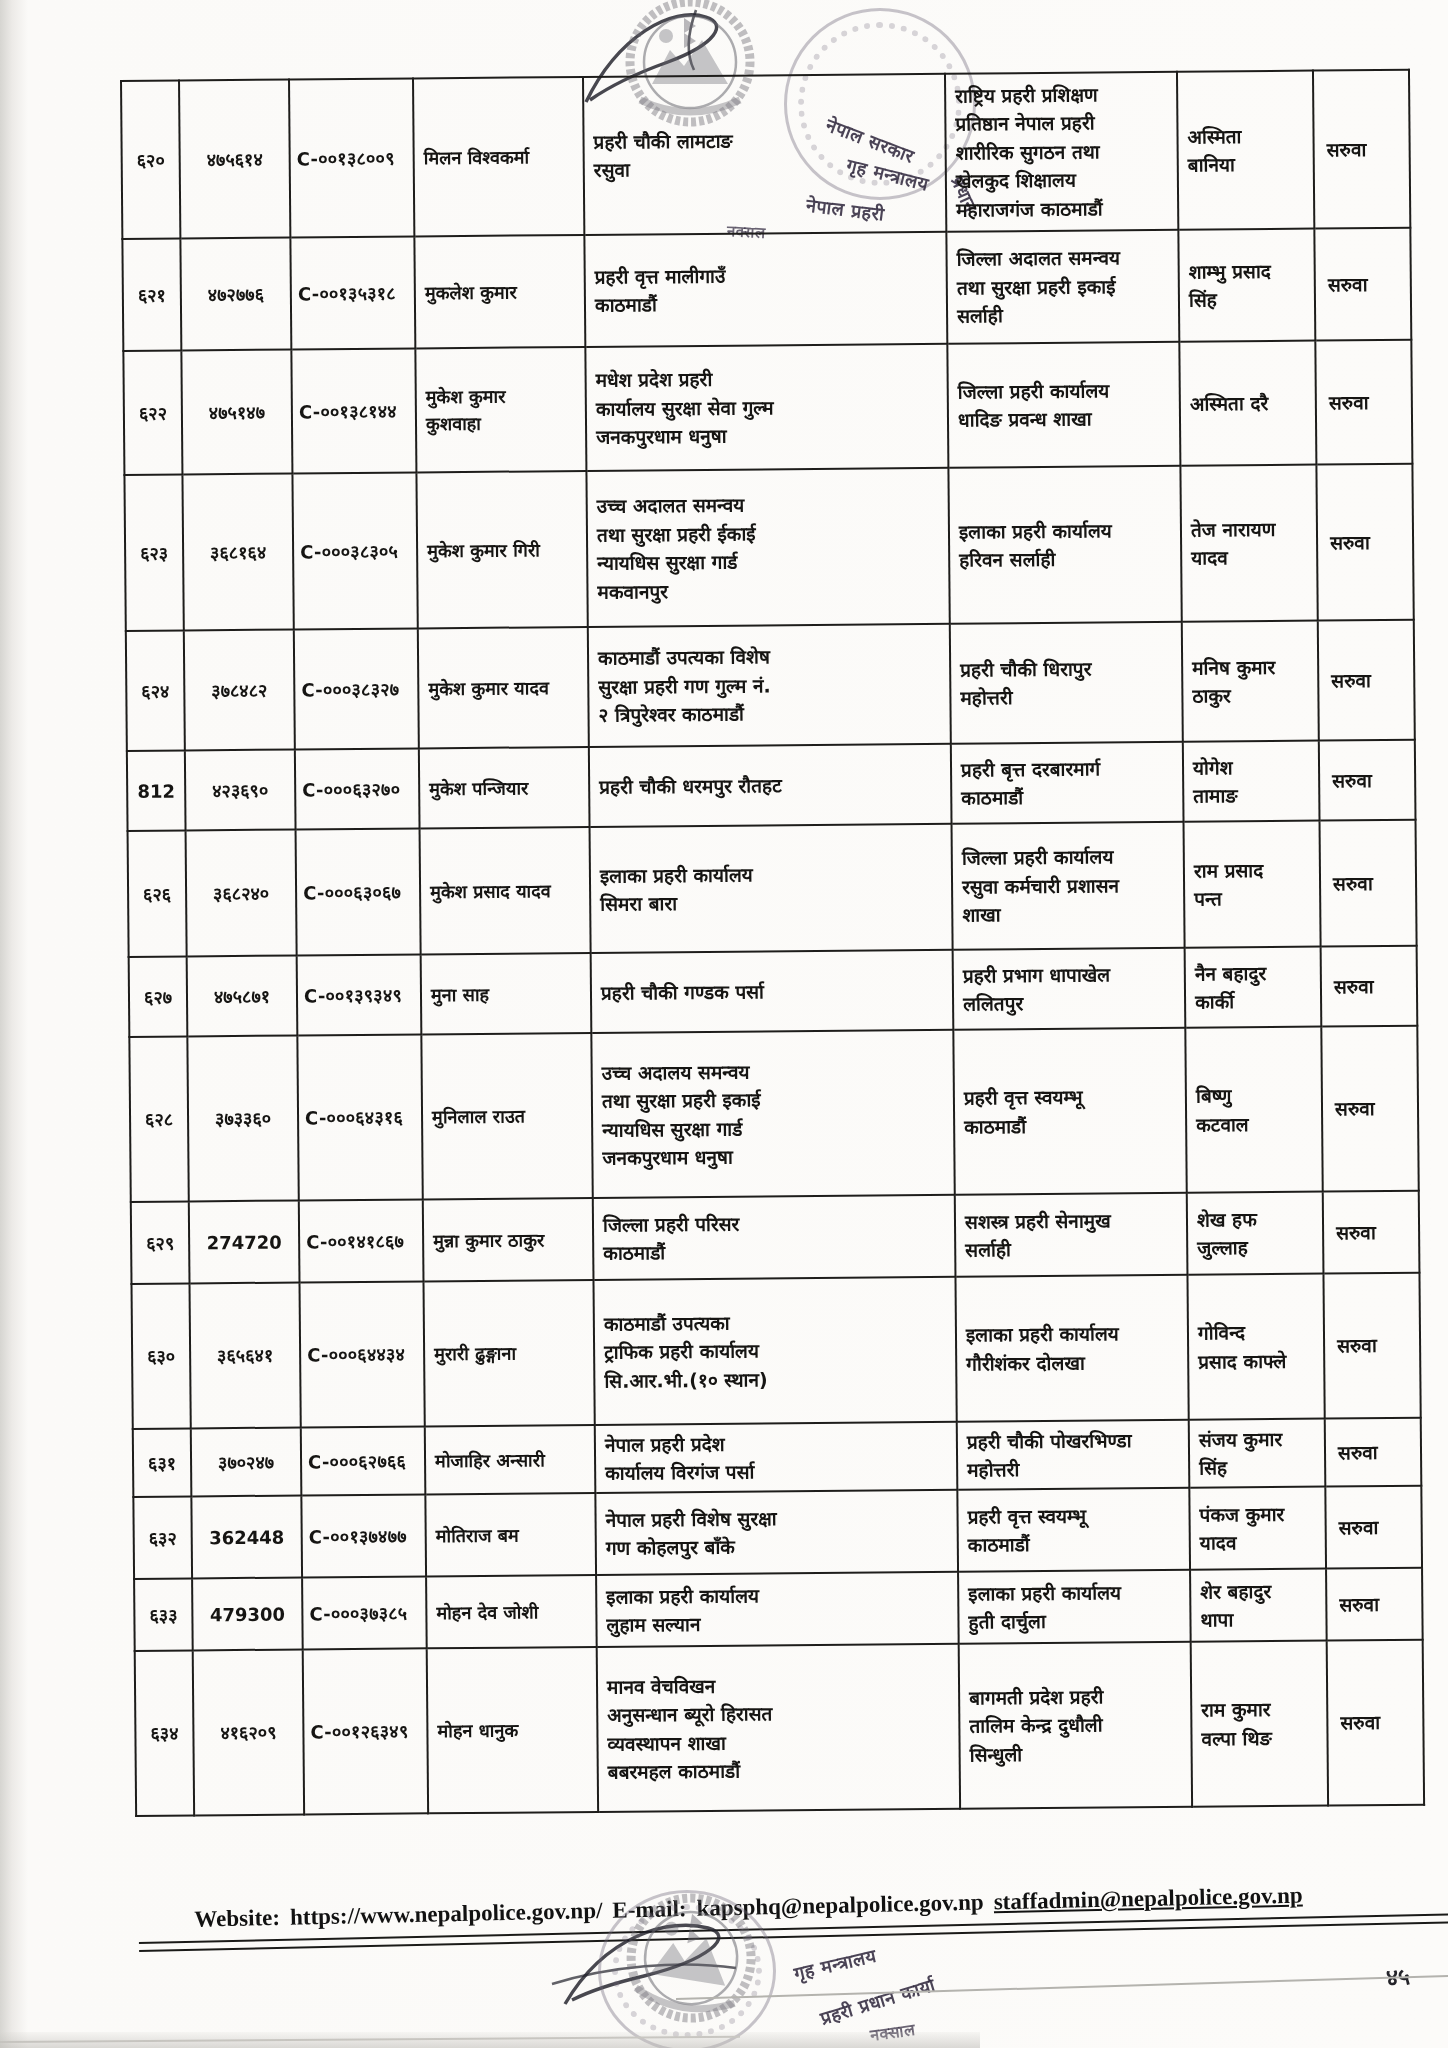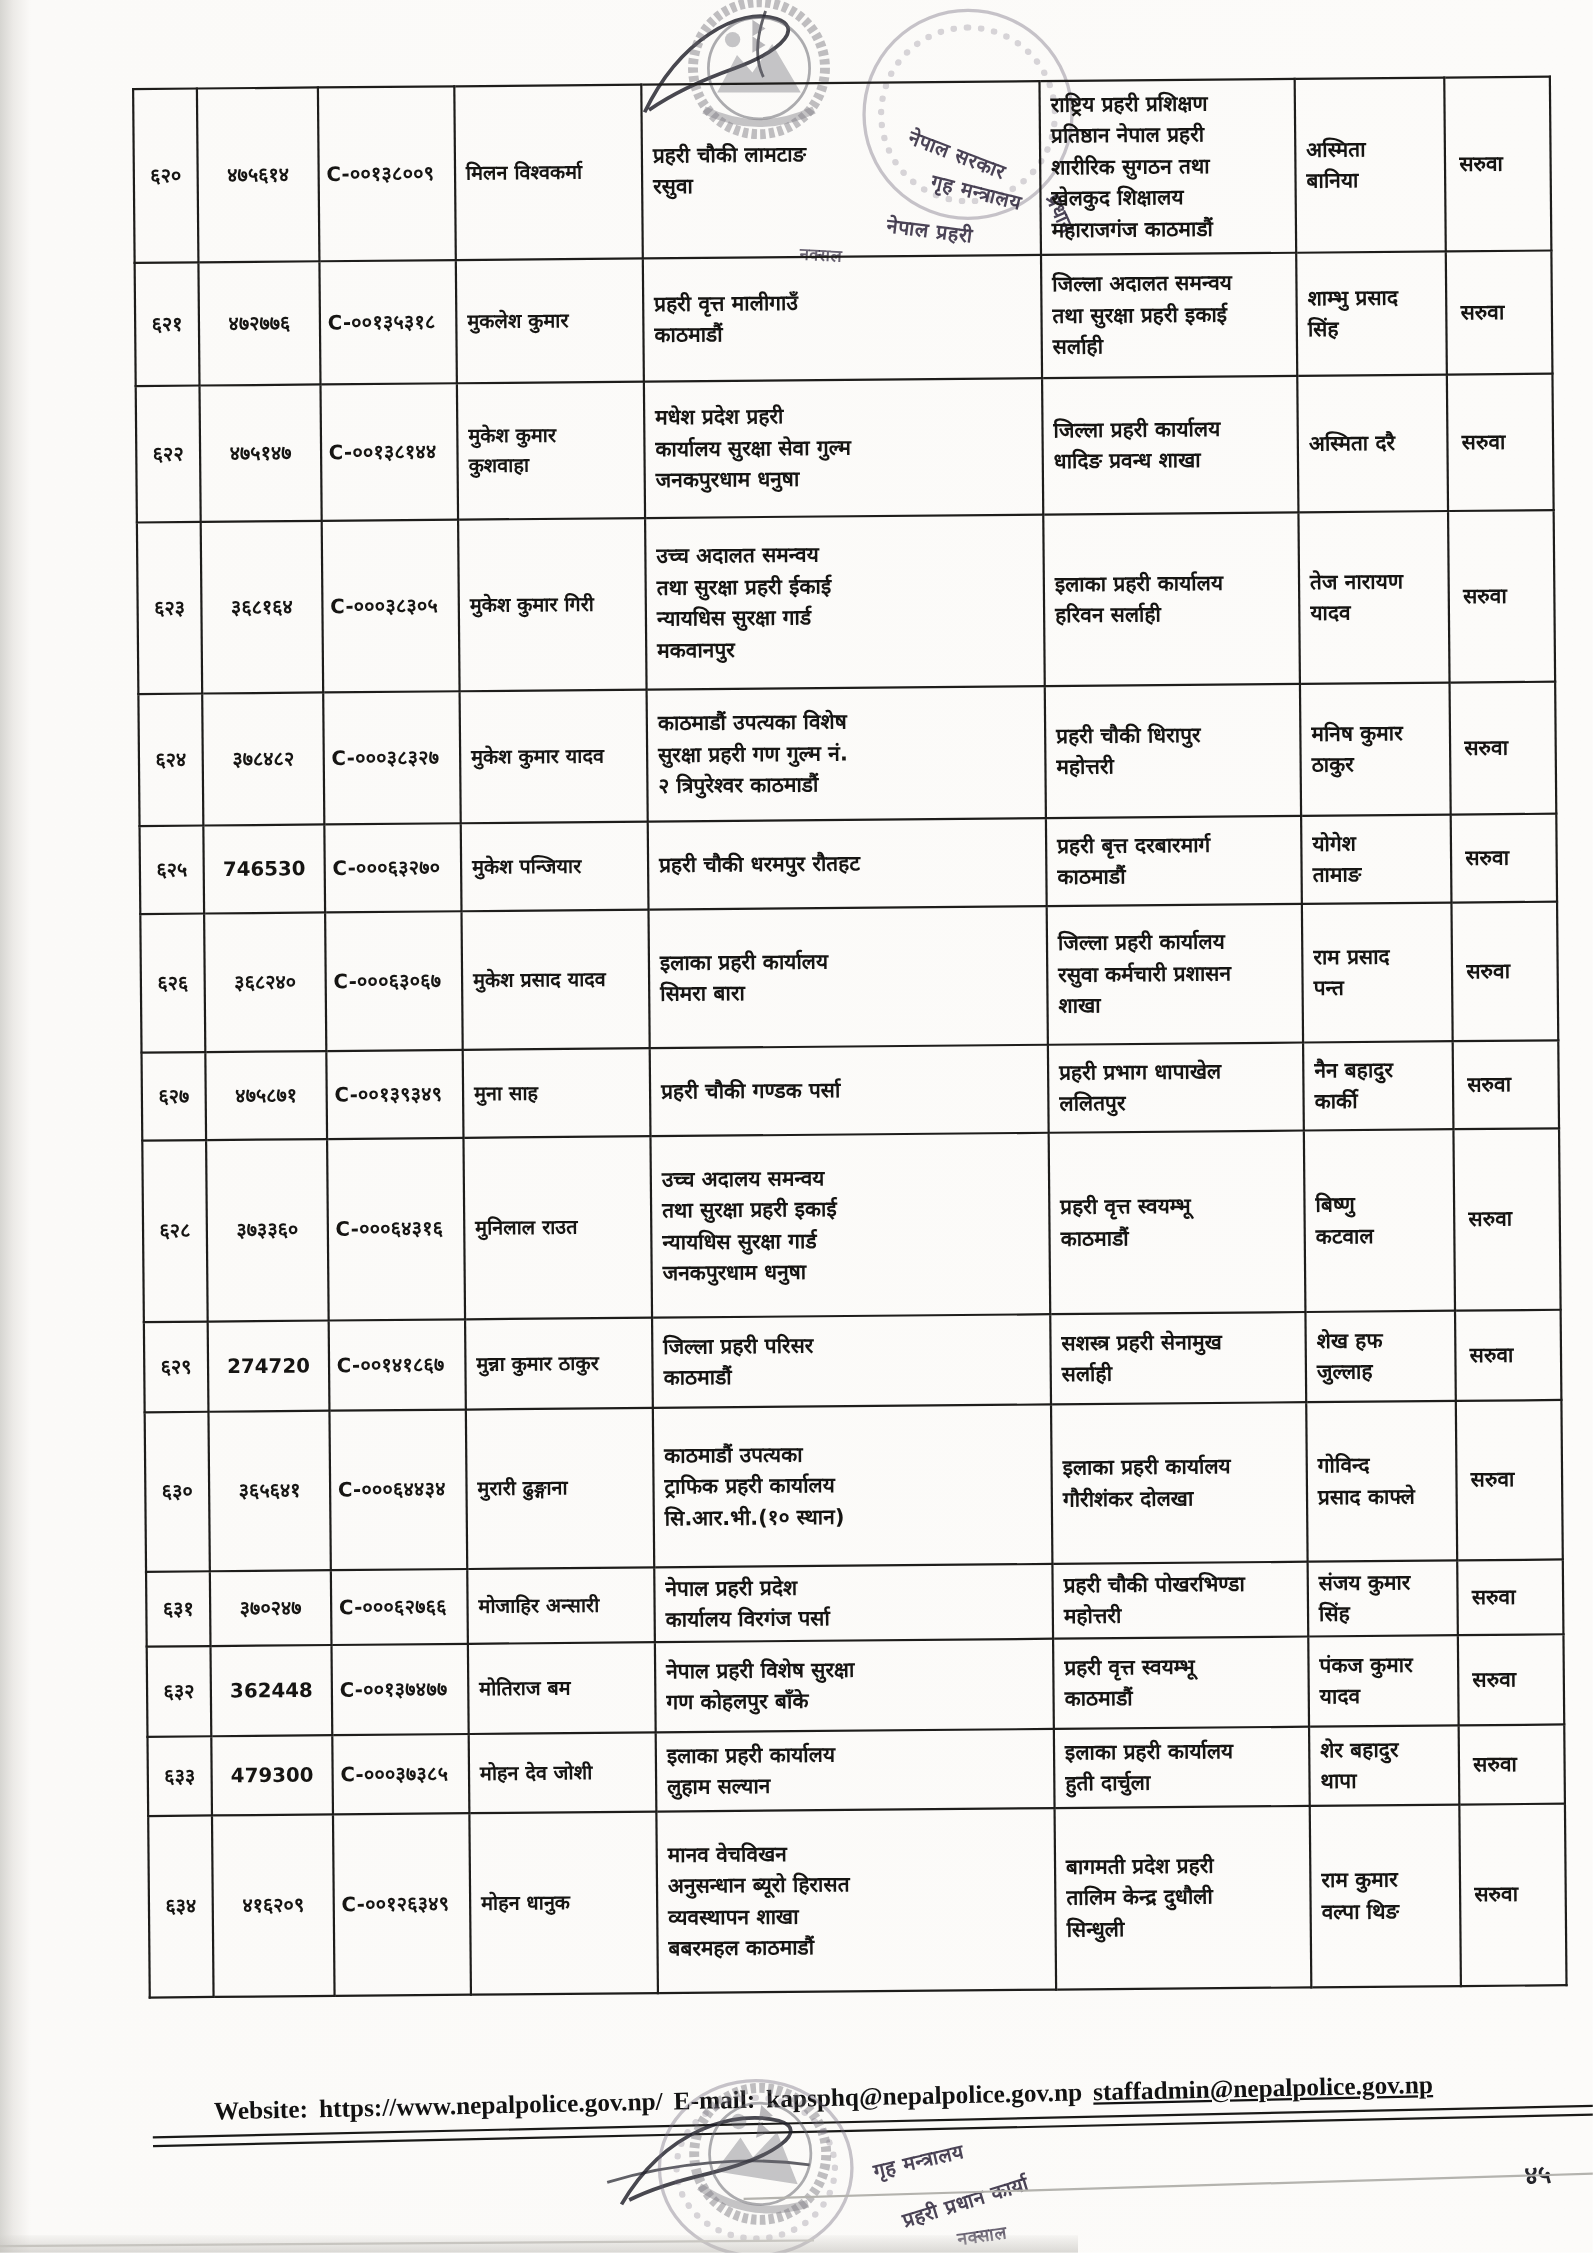--- a/index.html
+++ b/index.html
@@ -197,22 +197,22 @@
             <td class="c-from">काठमाडौं उपत्यका विशेष
 सुरक्षा प्रहरी  गण गुल्म नं.
 २ त्रिपुरेश्वर काठमाडौं</td>
             <td class="c-to">प्रहरी चौकी धिरापुर
 महोत्तरी</td>
             <td class="c-cp">मनिष कुमार
 ठाकुर</td>
             <td class="c-action">सरुवा</td>
           </tr>
           <tr style="height: 80px;">
-            <td class="c-sn">६२५</td>
-            <td class="c-reg">746530</td>
+            <td class="c-sn">812</td>
+            <td class="c-reg">४२३६९०</td>
             <td class="c-code">C-०००६३२७०</td>
             <td class="c-name">मुकेश पन्जियार</td>
             <td class="c-from">प्रहरी चौकी धरमपुर रौतहट</td>
             <td class="c-to">प्रहरी बृत्त दरबारमार्ग
 काठमाडौं</td>
             <td class="c-cp">योगेश
 तामाङ</td>
             <td class="c-action">सरुवा</td>
           </tr>
           <tr style="height: 126px;">

